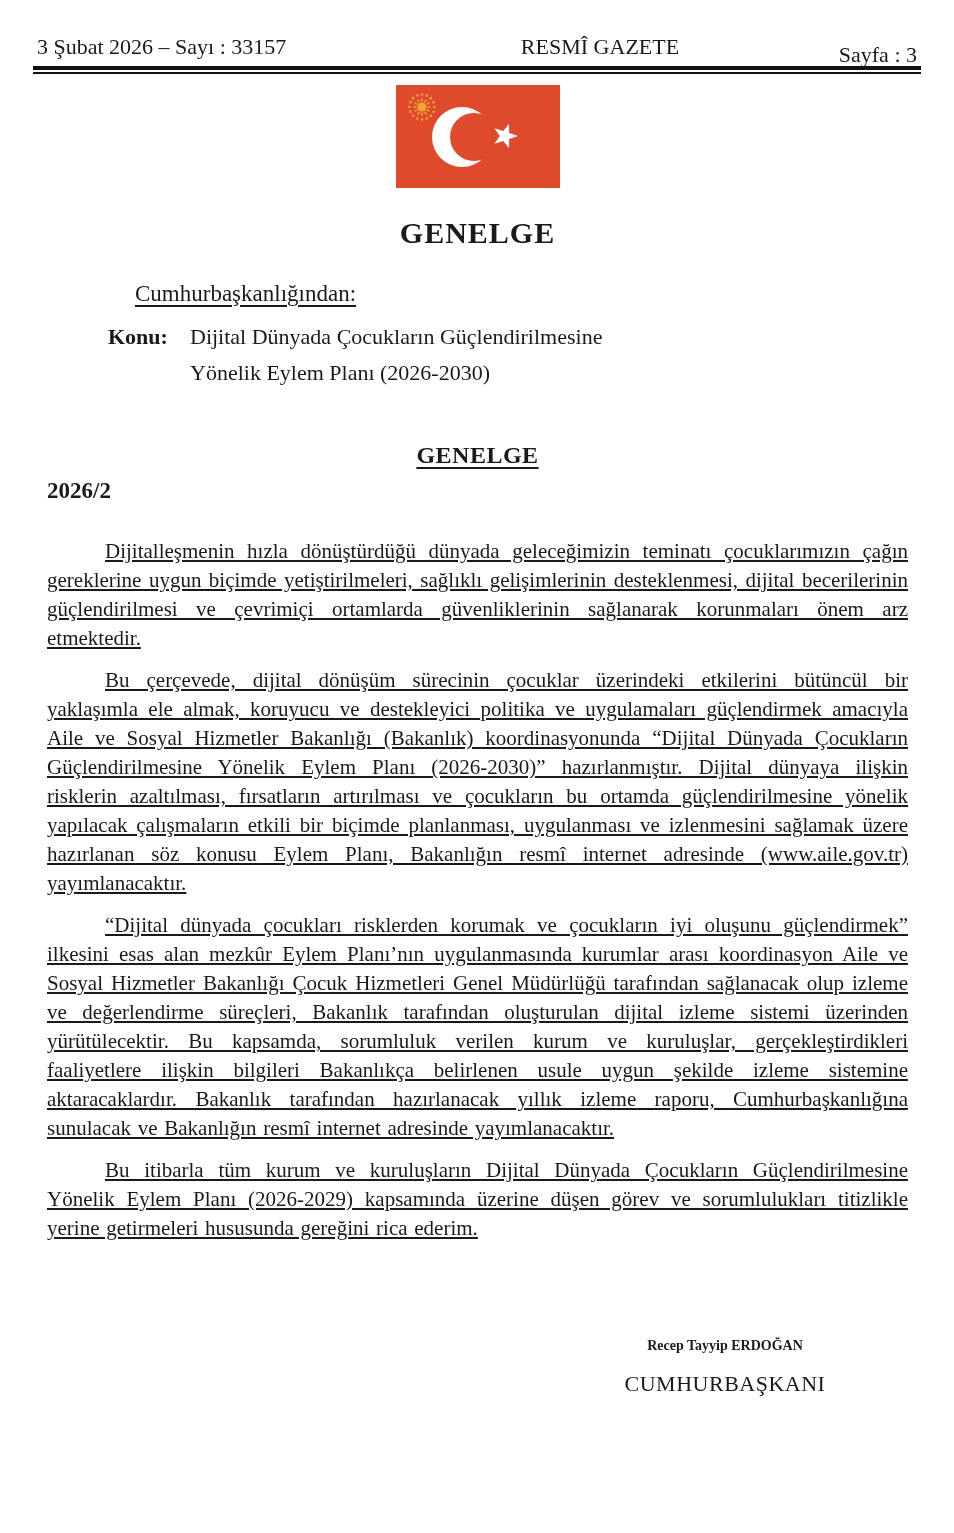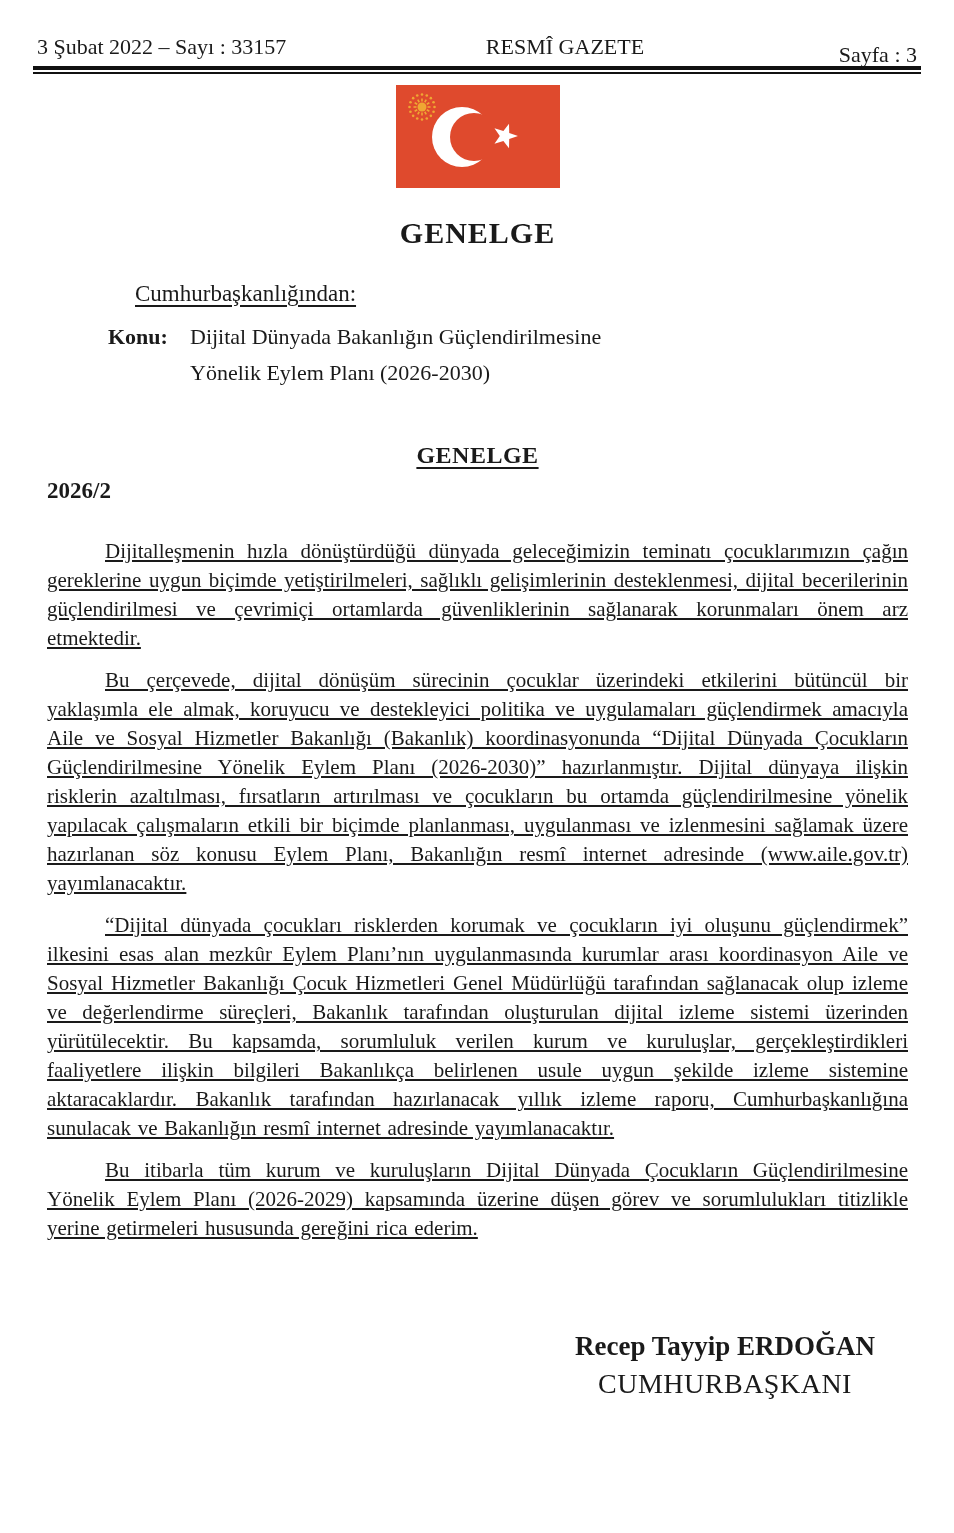--- a/index.html
+++ b/index.html
@@ -8,21 +8,21 @@
     width: 954px;
     height: 1533px;
     background: #ffffff;
     color: #1a1a1a;
     font-family: "Liberation Serif", "DejaVu Serif", serif;
     overflow: hidden;
   }
   
   .header { position: absolute; top: 34px; left: 0; right: 0; height: 28px; font-size: 22px; }
   .header-left  { position: absolute; left: 37px; top: 0; white-space: nowrap; }
-  .header-center{ position: absolute; left: 565px; top: 0; transform: translateX(-50%); white-space: nowrap; }
+  .header-center{ position: absolute; left: 600px; top: 0; transform: translateX(-50%); white-space: nowrap; }
   .header-right { position: absolute; right: 37px; top: 8px; white-space: nowrap; }
   .rule { position: absolute; top: 66px; left: 33px; width: 888px; }
   .rule-thick { height: 4px; background: #111111; }
   .rule-gap   { height: 2px; background: transparent; }
   .rule-thin  { height: 2px; background: #111111; }
 
   
   .flag-wrap { position: absolute; top: 85px; left: 396px; width: 164px; height: 103px; }
   .flag-wrap svg { display: block; }
 
@@ -57,30 +57,30 @@
   }
   .circ-head span { text-decoration: underline; text-underline-offset: 4px; letter-spacing: 0.5px; }
   .circ-no { margin-top: 8px; text-align: left; font-weight: bold; font-size: 23px; line-height: 28px; }
 
   .paragraphs { margin-top: 32px; font-size: 21px; line-height: 29px; text-align: justify; }
   .paragraphs p { margin: 0 0 13px 0; text-indent: 58px; word-spacing: 1.5px; text-decoration: underline; }
 
   .date-line { margin-top: 42px; text-align: center; font-size: 22px; line-height: 30px; }
 
   .signature { margin-top: 88px; margin-left: 513px; width: 330px; text-align: center; }
-  .signature-name  { font-weight: bold; font-size: 27px; line-height: 30px; white-space: nowrap; }
-  .signature-title { margin-top: 8px; font-size: 28px; line-height: 30px; letter-spacing: 0.5px; }
+  .signature-name  { font-weight: bold; font-size: 14px; line-height: 30px; white-space: nowrap; }
+  .signature-title { margin-top: 8px; font-size: 22px; line-height: 30px; letter-spacing: 0.5px; }
 </style>
 </head>
 <body>
 
 <div class="page">
 
   <div class="header">
-    <span class="header-left">3 Şubat 2022 – Sayı : 33157</span>
+    <span class="header-left">3 Şubat 2026 – Sayı : 33157</span>
     <span class="header-center">RESMÎ GAZETE</span>
     <span class="header-right">Sayfa : 3</span>
   </div>
 
   <div class="rule">
     <div class="rule-thick"></div>
     <div class="rule-gap"></div>
     <div class="rule-thin"></div>
   </div>
 
@@ -135,21 +135,21 @@
 
   <div class="content">
 
     <div class="doc-title">GENELGE</div>
 
     <div class="from-line">Cumhurbaşkanlığından:</div>
 
     <div class="subject">
       <div class="subject-row">
         <span class="subject-label">Konu:</span>
-        <span class="subject-text">Dijital Dünyada Bakanlığın Güçlendirilmesine</span>
+        <span class="subject-text">Dijital Dünyada Çocukların Güçlendirilmesine</span>
       </div>
       <div class="subject-line2">Yönelik Eylem Planı (2026-2030)</div>
     </div>
 
     <div class="circ-head">
       <span>GENELGE</span>
     </div>
     <div class="circ-no">2026/2</div>
 
     <div class="paragraphs">

